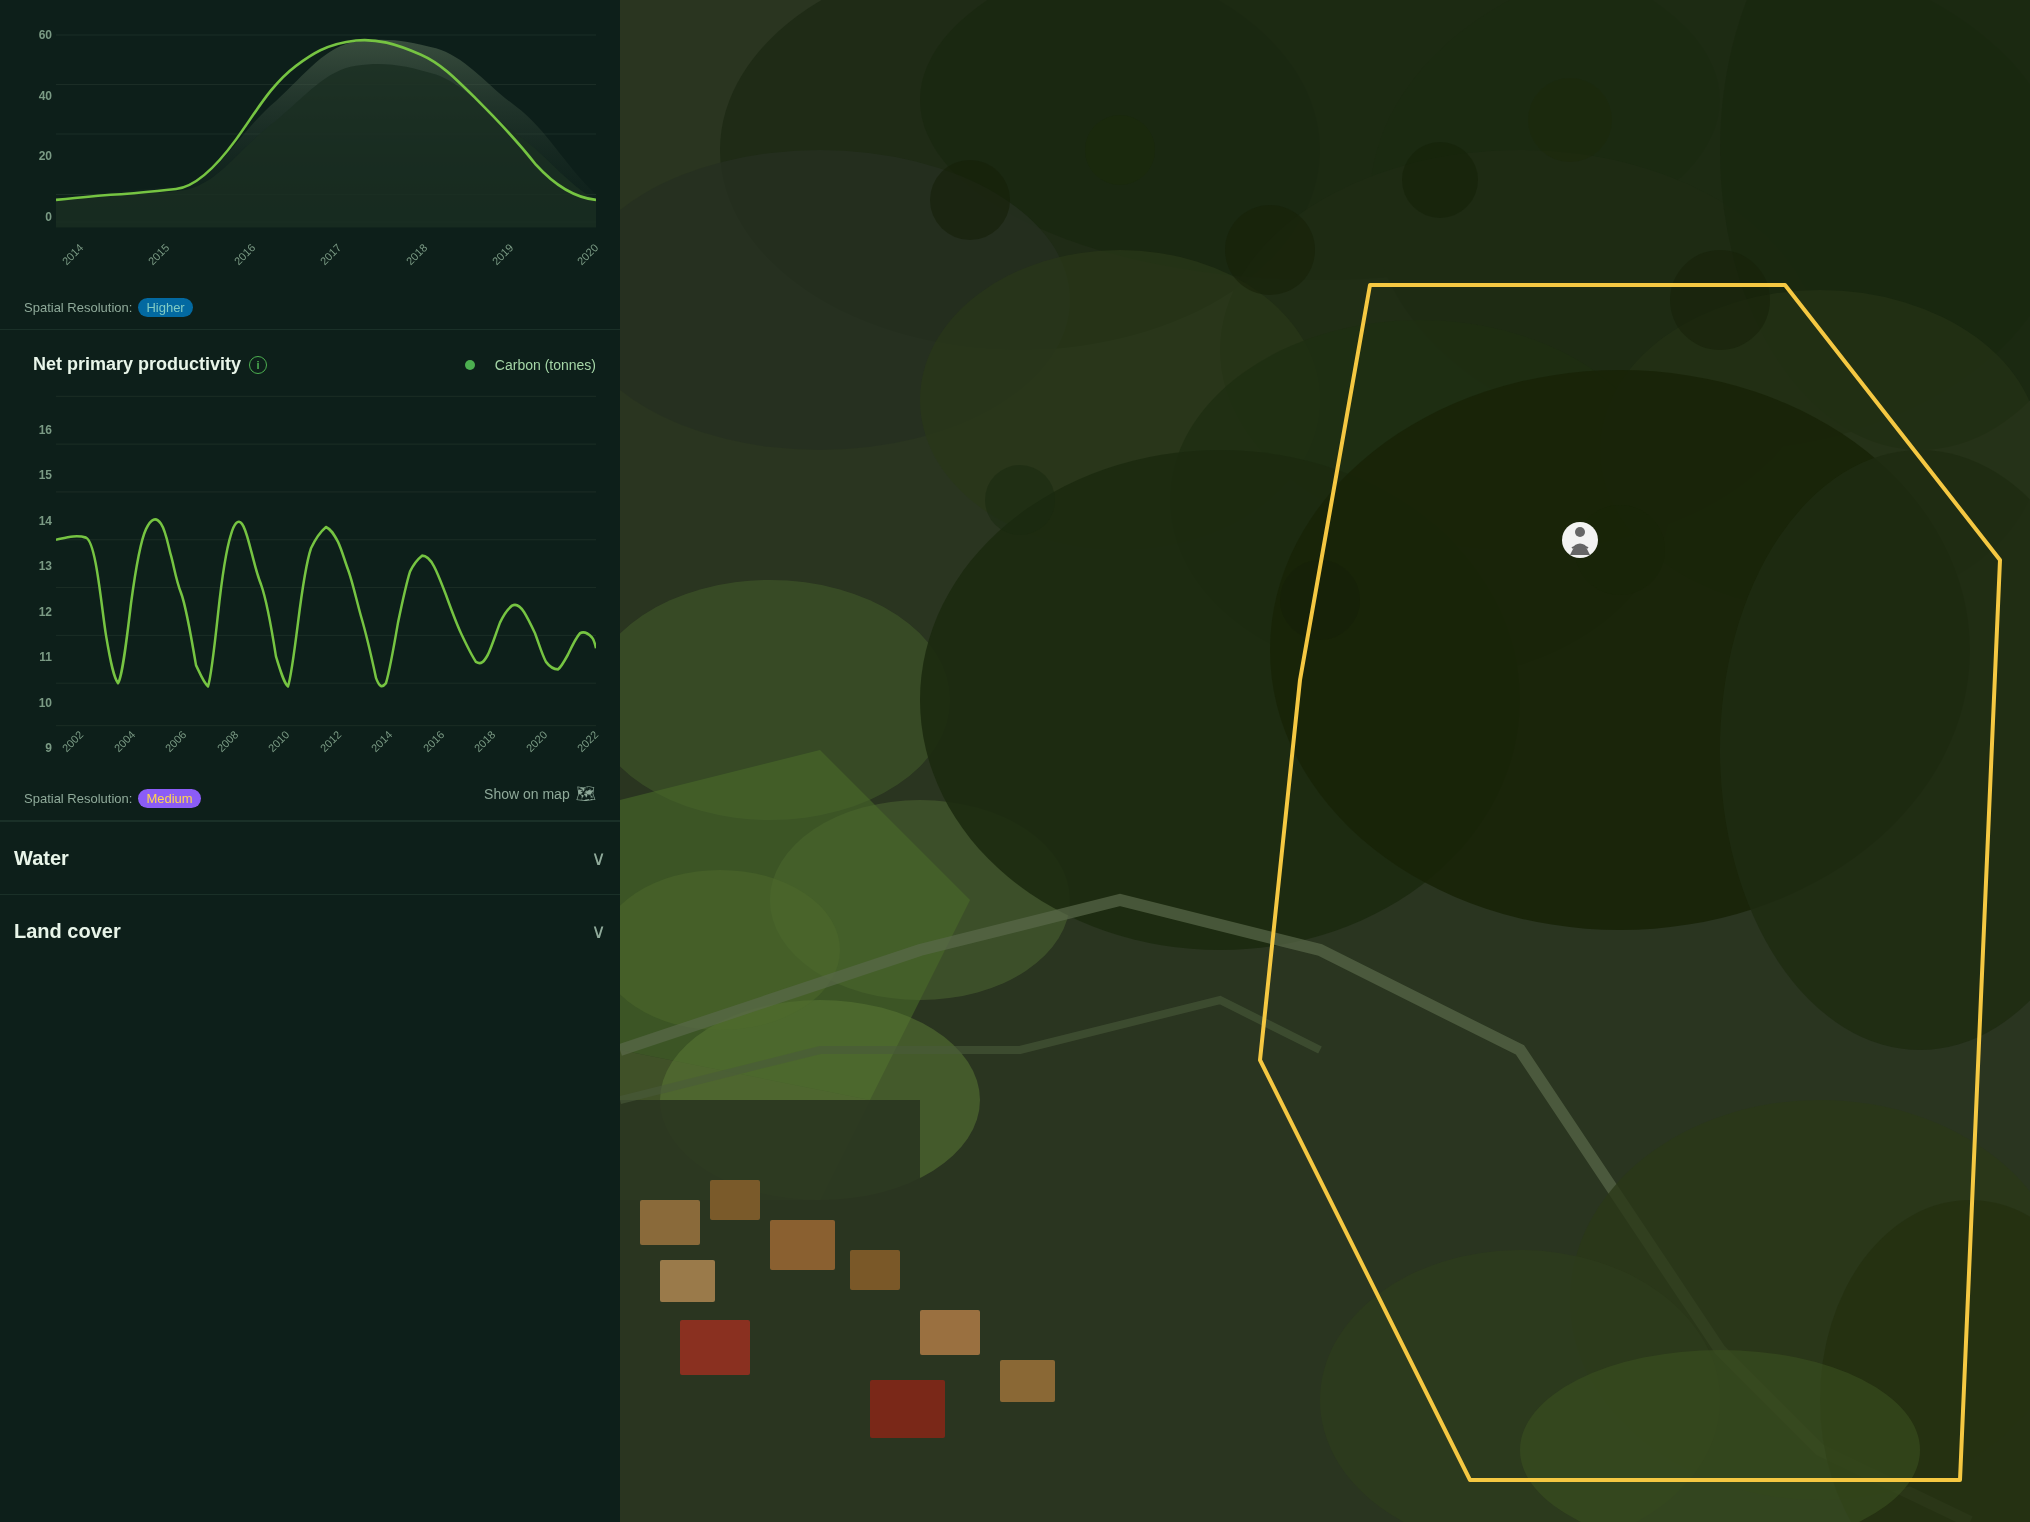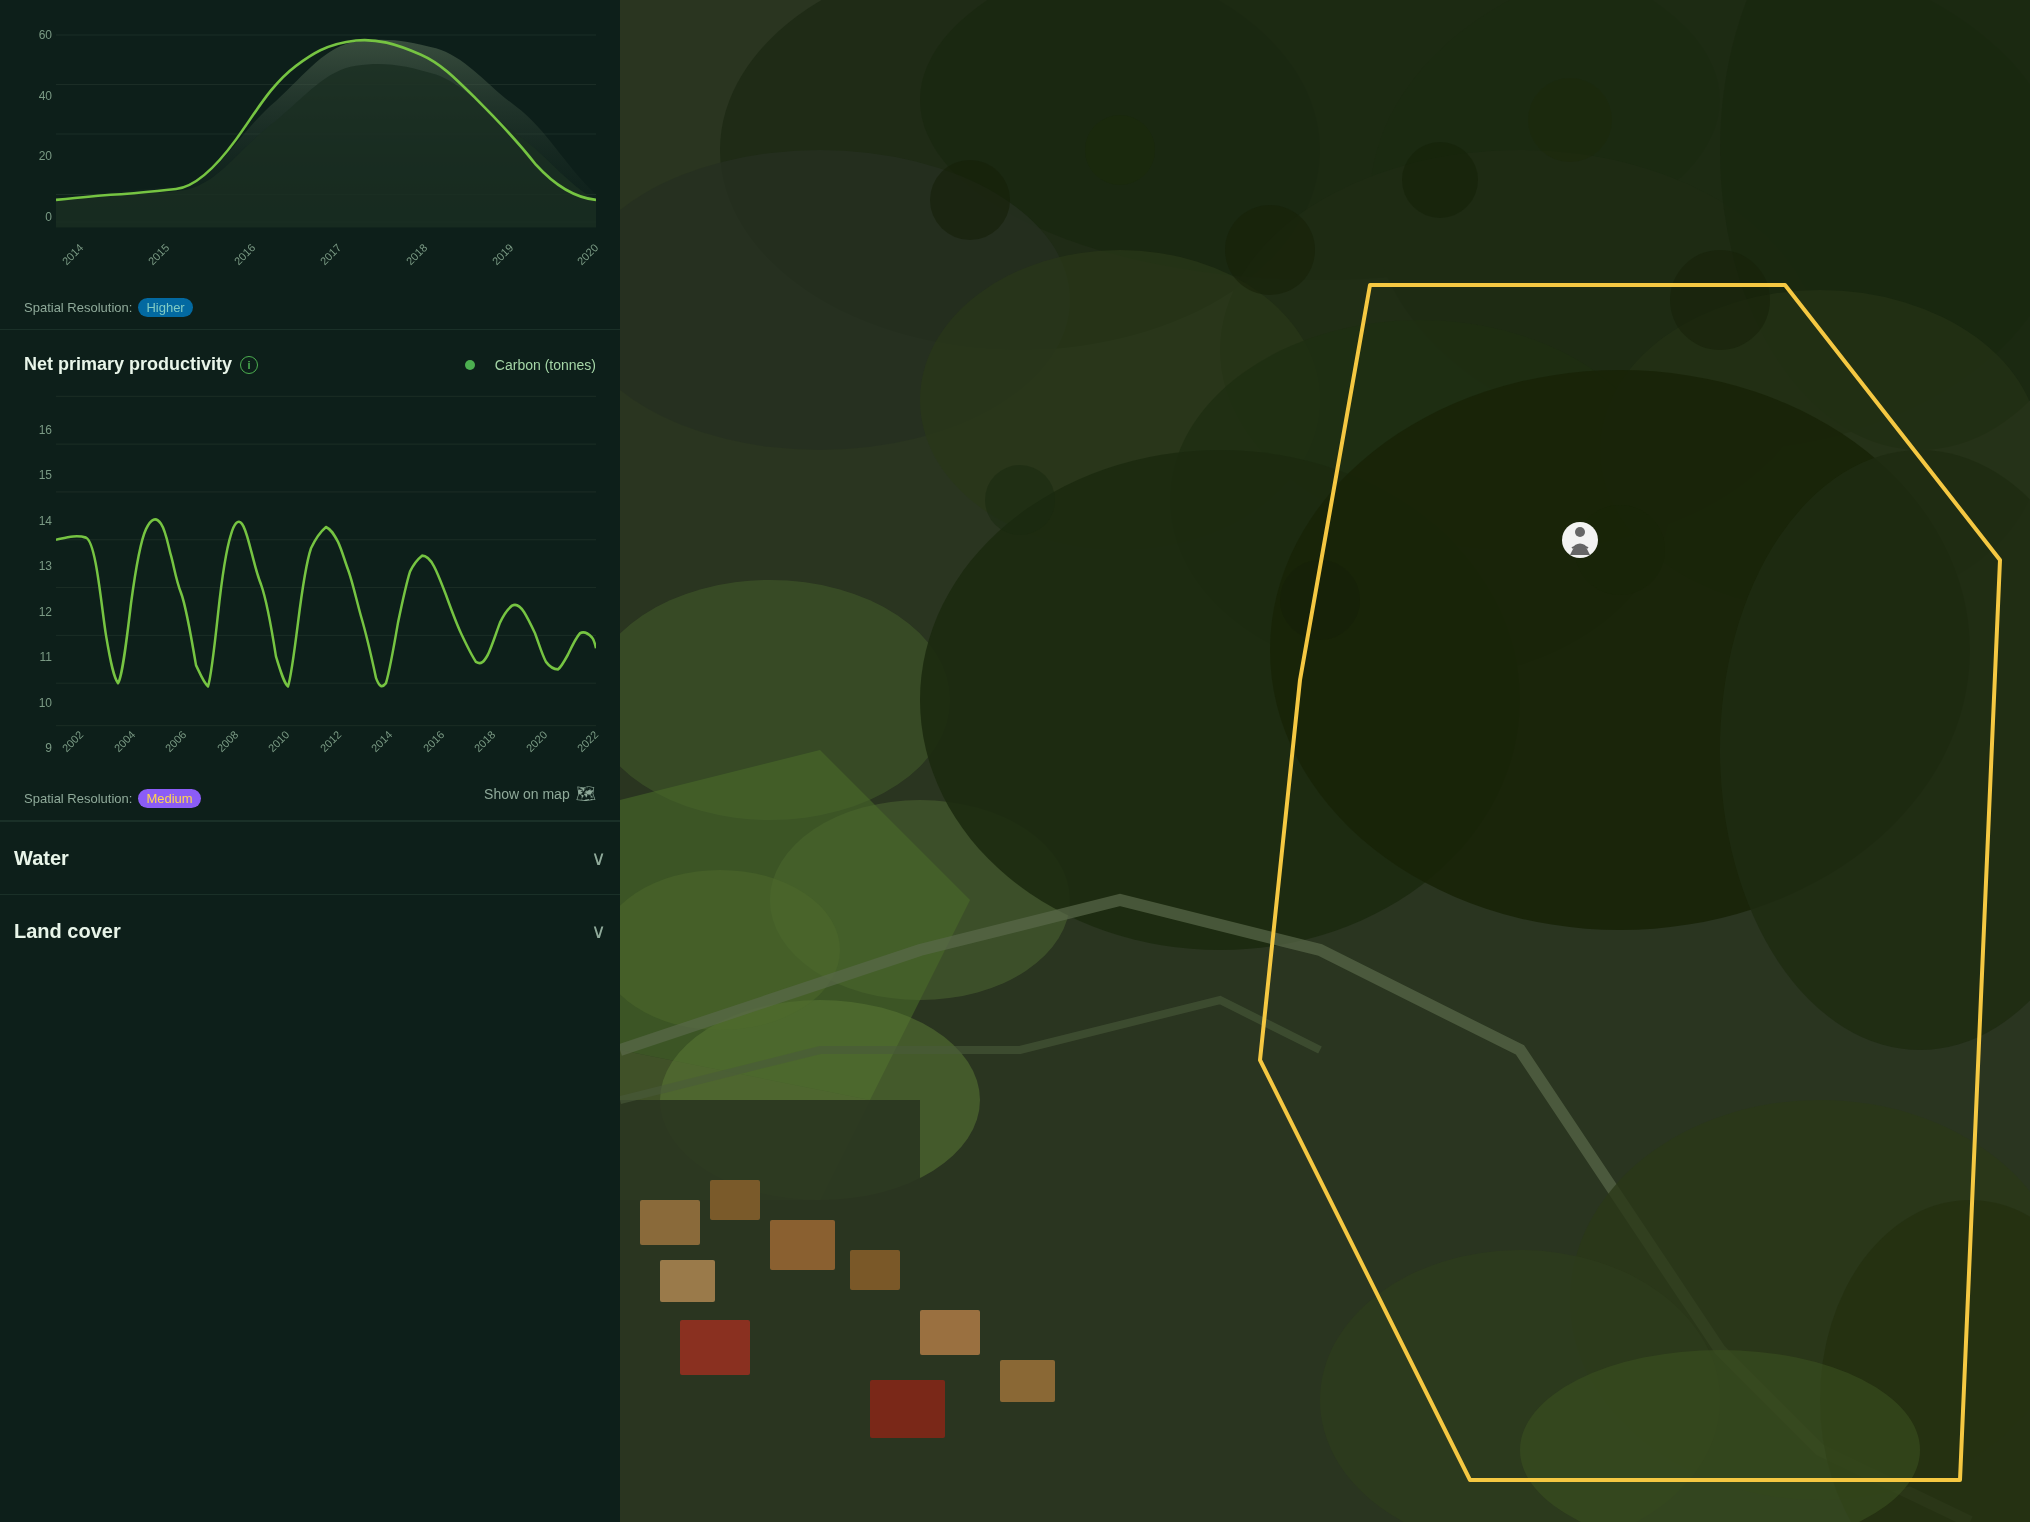--- a/index.html
+++ b/index.html
@@ -43,20 +43,21 @@
       margin-bottom: 16px;
     }
 
     .chart-title {
       display: flex;
       align-items: center;
       gap: 8px;
       color: #e8f5e9;
       font-size: 18px;
       font-weight: 600;
+      margin-left: 9px;
     }
 
     .info-icon {
       width: 18px;
       height: 18px;
       border: 1px solid #4caf50;
       border-radius: 50%;
       display: inline-flex;
       align-items: center;
       justify-content: center;
@@ -155,20 +156,21 @@
       position: relative;
       overflow: hidden;
       background: #2a3828;
     }
 
     .y-label {
       color: #7a9a84;
       font-size: 12px;
       text-align: right;
       padding-right: 4px;
+      font-weight: bold;
     }
 
     .x-label {
       color: #7a9a84;
       font-size: 11px;
       transform: rotate(-45deg);
       transform-origin: top center;
       display: block;
       height: 28px;
     }

